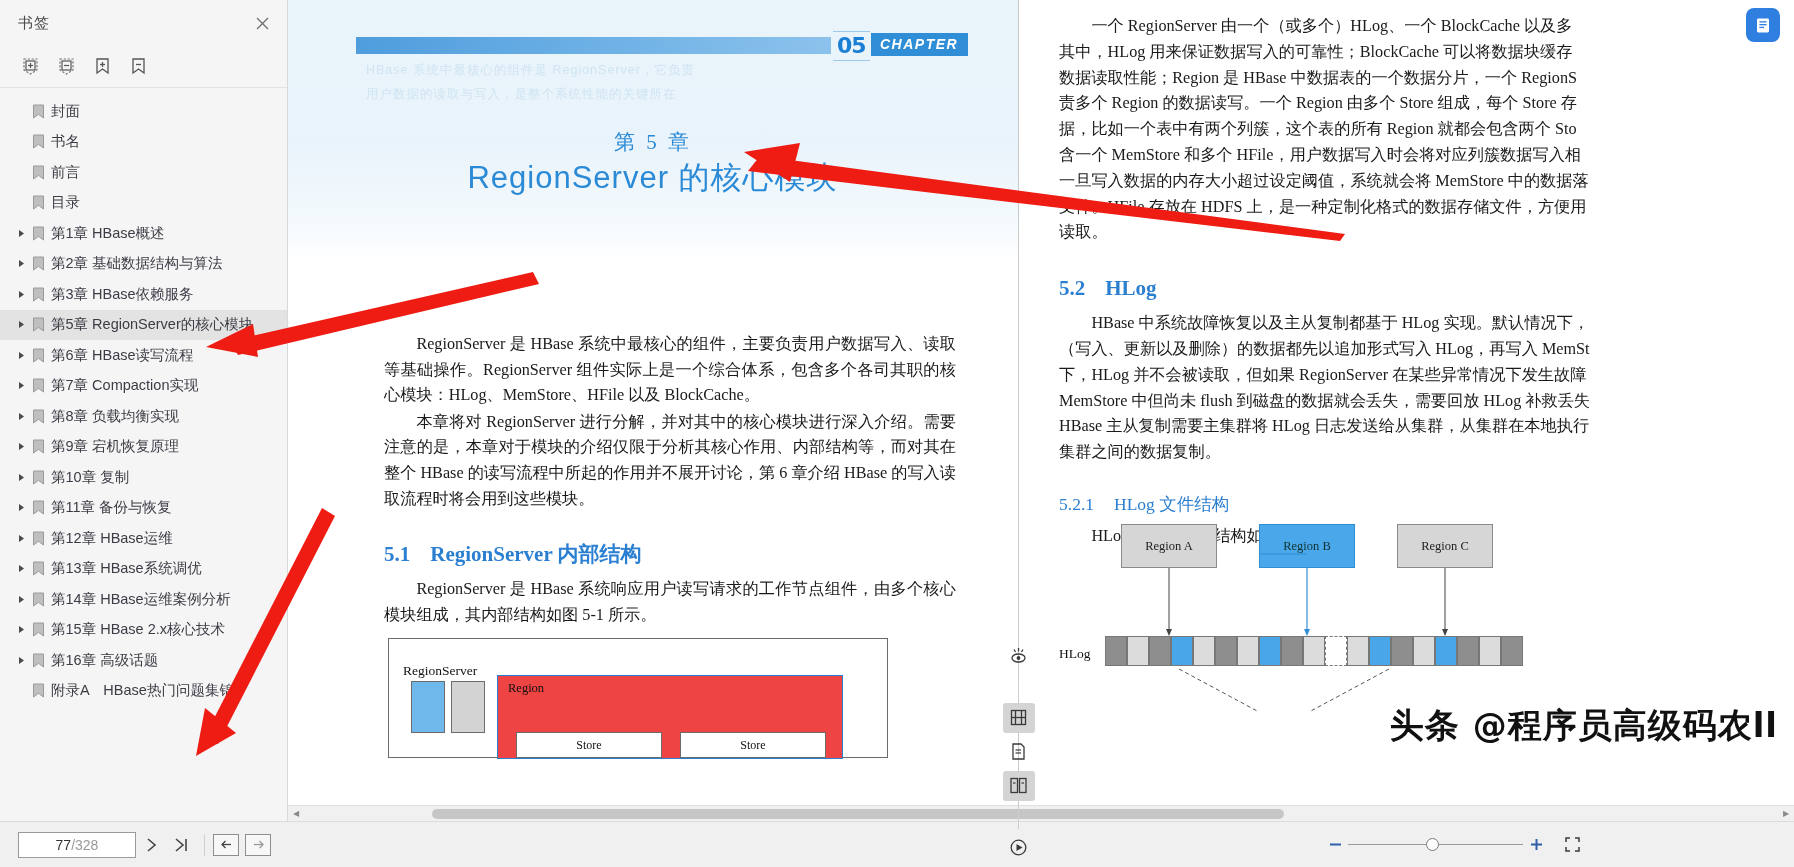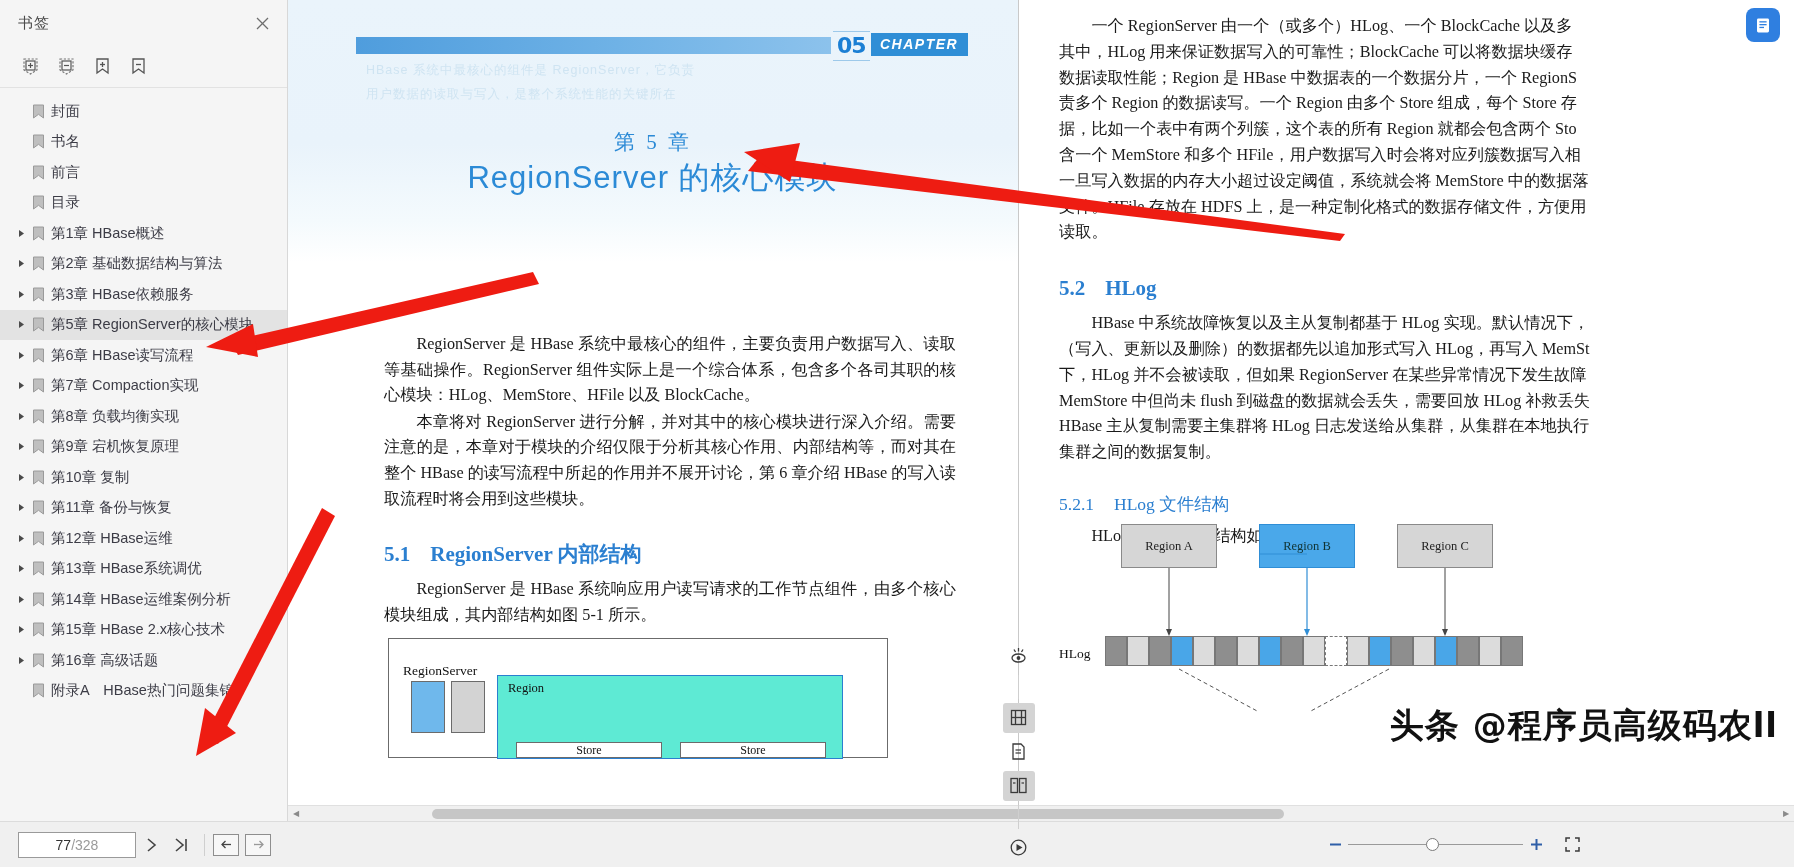--- a/index.html
+++ b/index.html
@@ -113,28 +113,28 @@
   .fig {
     position: absolute; left: 100px; top: 638px; width: 500px; height: 120px;
     border: 1.5px solid #6b6b6b; background: #ffffff;
   }
   .fig-cap {
     position: absolute; left: 14px; top: 24px;
     font-family: "Liberation Serif", serif; font-size: 13.5px; color: #111;
   }
   .fig-inner {
     position: absolute; left: 108px; top: 36px; width: 346px; height: 84px;
-    border: 1.5px solid #2b7fd0; background: #5eead4;
+    border: 1.5px solid #2b7fd0; background: #ef4444;
   }
   .fig-inner-cap {
     position: absolute; left: 10px; top: 5px;
     font-family: "Liberation Serif", serif; font-size: 12.5px; color: #111;
   }
   .fig-box {
-    position: absolute; bottom: 0; height: 16px; border: 1.4px solid #6b6b6b;
+    position: absolute; bottom: 0; height: 26px; border: 1.4px solid #6b6b6b;
     background: #ffffff; display: flex; align-items: center; justify-content: center;
     font-family: "Liberation Serif", serif; font-size: 12px; color: #111;
   }
   .fig-chip {
     position: absolute; border: 1.4px solid #6b6b6b;
   }
 
   
   .rbody { position: absolute; left: 40px; top: 14px; width: 560px; }
   .rp {

